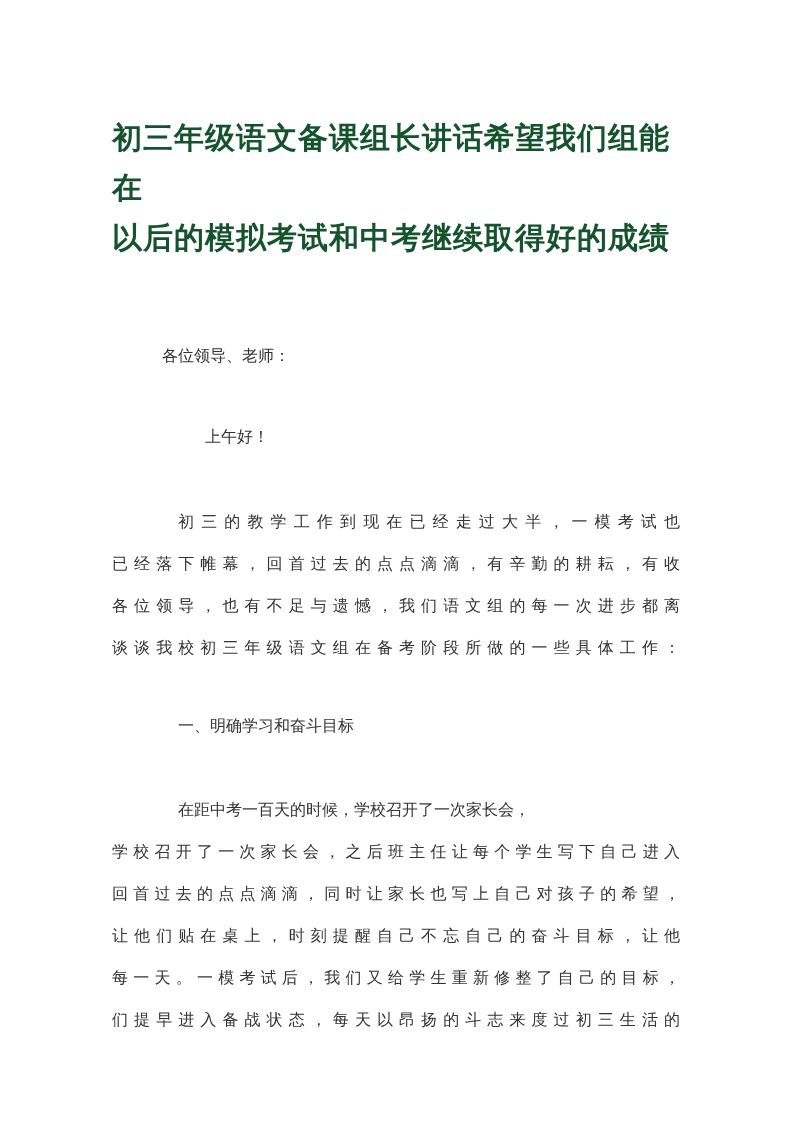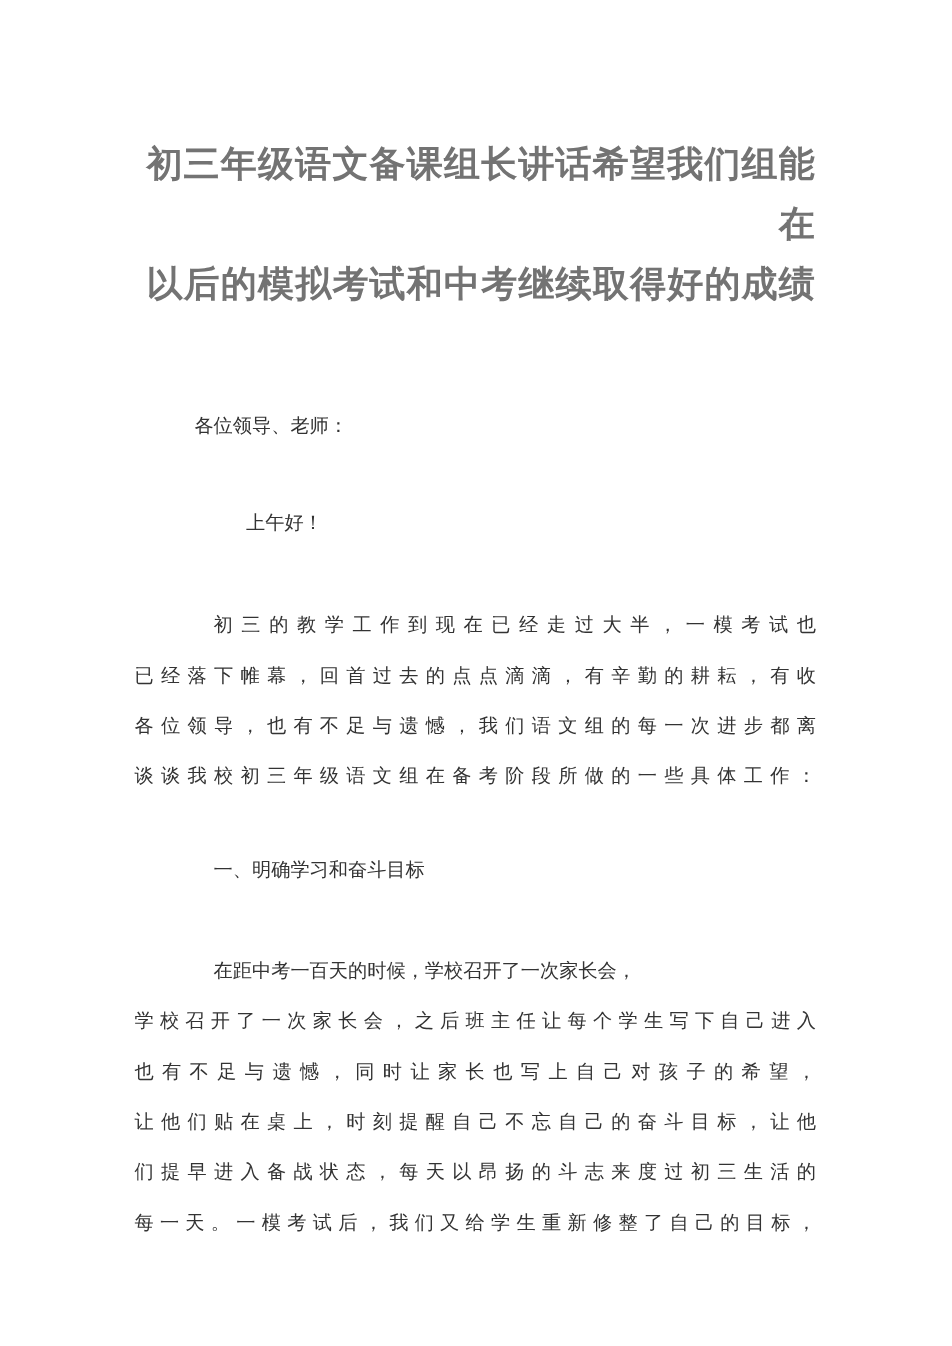--- a/index.html
+++ b/index.html
@@ -15,26 +15,26 @@
     background: #ffffff;
     overflow: hidden;
     font-family: "Liberation Serif", serif;
     color: #333333;
   }
   .content {
     padding: 0 113px 0 112px;
   }
   .doc-title {
     padding-top: 113px;
-    text-align: right;
+    text-align: left;
     font-size: 30px;
     line-height: 50px;
     font-weight: bold;
     letter-spacing: 1px;
-    color: #737373;
+    color: #14532d;
   }
   .line {
     font-size: 16px;
     line-height: 42px;
     letter-spacing: 0;
   }
   .just {
     text-align: justify;
     text-align-last: justify;
   }
@@ -80,20 +80,20 @@
       <div class="line just">已经落下帷幕，回首过去的点点滴滴，有辛勤的耕耘，有收</div>
       <div class="line just">各位领导，也有不足与遗憾，我们语文组的每一次进步都离</div>
       <div class="line just">谈谈我校初三年级语文组在备考阶段所做的一些具体工作：</div>
     </div>
 
     <div class="line section-heading">一、明确学习和奋斗目标</div>
 
     <div class="para-2">
       <div class="line indent3">在距中考一百天的时候，学校召开了一次家长会，</div>
       <div class="line just">学校召开了一次家长会，之后班主任让每个学生写下自己进入</div>
-      <div class="line just">也有不足与遗憾，同时让家长也写上自己对孩子的希望，</div>
+      <div class="line just">回首过去的点点滴滴，同时让家长也写上自己对孩子的希望，</div>
       <div class="line just">让他们贴在桌上，时刻提醒自己不忘自己的奋斗目标，让他</div>
+      <div class="line just">每一天。一模考试后，我们又给学生重新修整了自己的目标，</div>
       <div class="line just">们提早进入备战状态，每天以昂扬的斗志来度过初三生活的</div>
-      <div class="line just">每一天。一模考试后，我们又给学生重新修整了自己的目标，</div>
     </div>
 
   </div>
 </div>
 
 </body></html>

